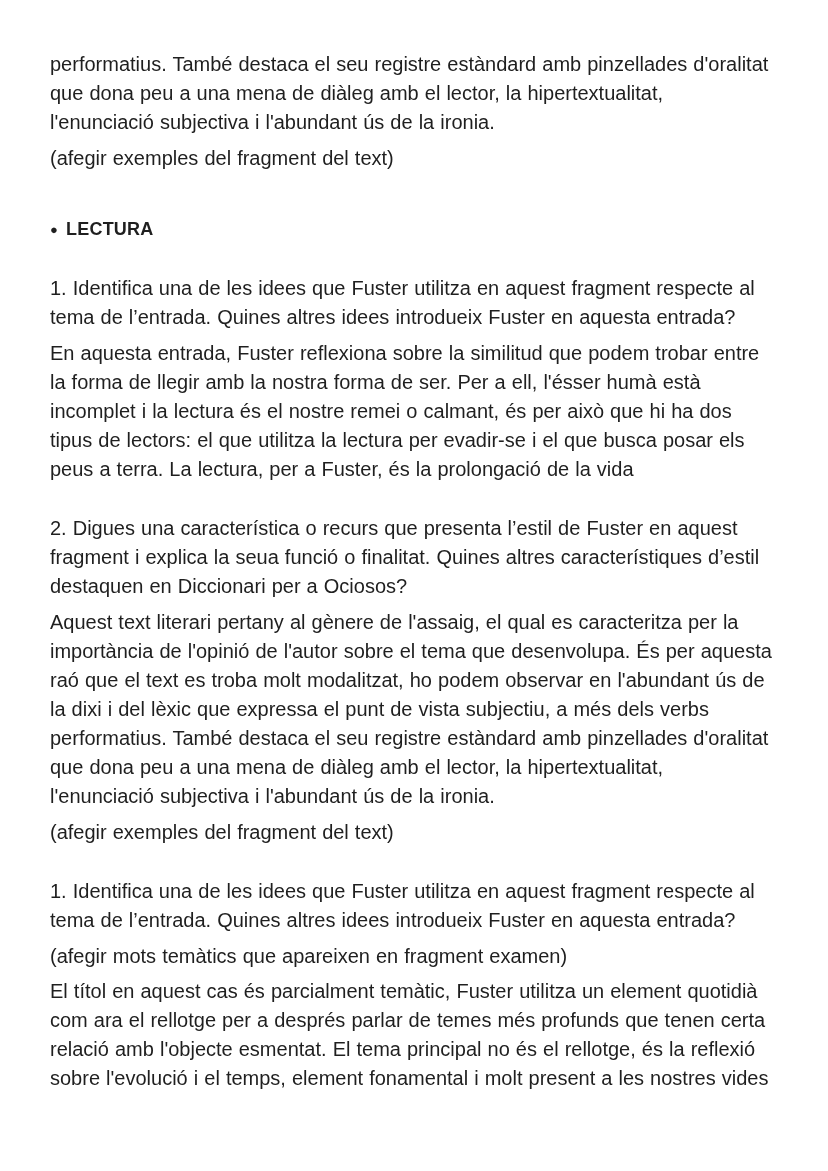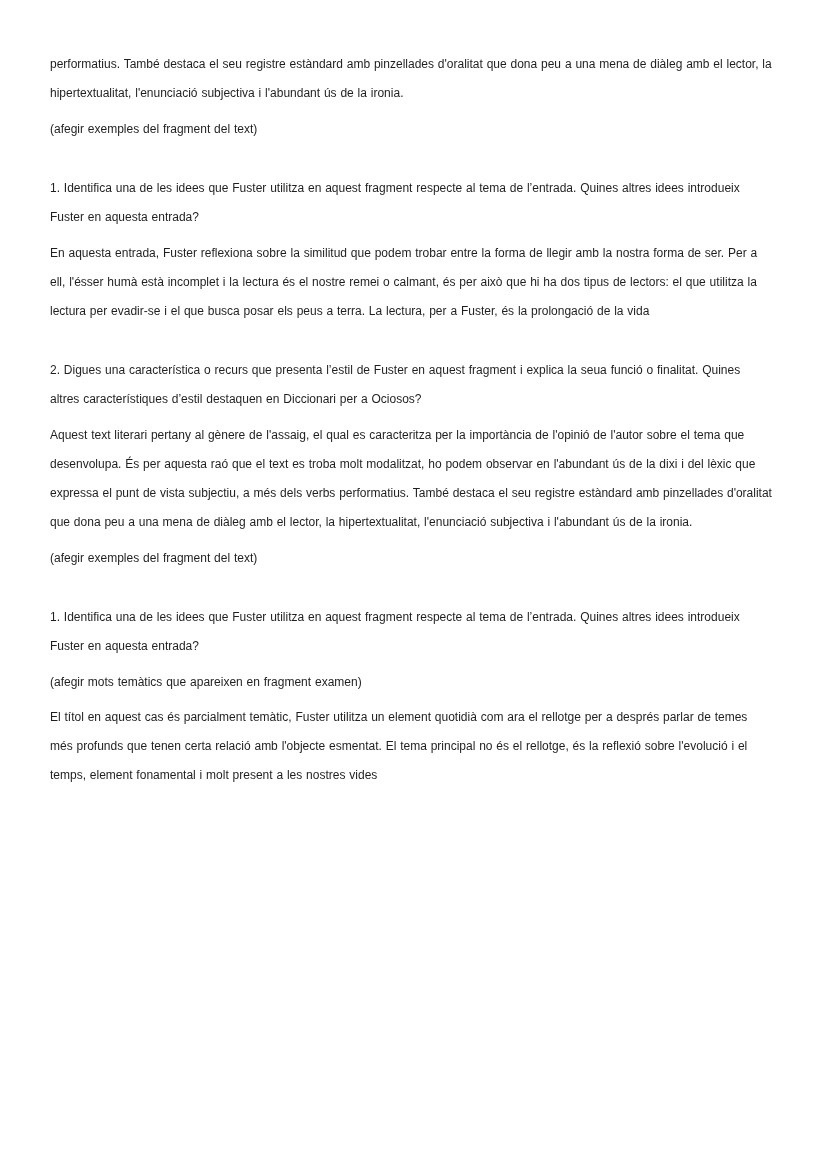--- a/index.html
+++ b/index.html
@@ -16,21 +16,21 @@
   }
   main.page {
     box-sizing: border-box;
     width: 828px;
     height: 1171px;
     padding: 50px 45px 0 50px;
     background: #ffffff;
   }
   .block {
     margin: 0 10px 6px 0;
-    font-size: 12px;
+    font-size: 20px;
     line-height: 29px;
     font-weight: 400;
     text-align: left;
     word-spacing: 0.5px;
   }
   .note {
     margin-bottom: 6px;
   }
   .heading {
     margin: 42px 0 12px 0;
@@ -55,20 +55,23 @@
 </style>
 </head>
 <body>
 
 <main class="page">
 
   <p class="block answer">performatius. També destaca el seu registre estàndard amb pinzellades d'oralitat que dona peu a una mena de diàleg amb el lector, la hipertextualitat, l'enunciació subjectiva i l'abundant ús de la ironia.</p>
 
   <p class="block note">(afegir exemples del fragment del text)</p>
 
+  <p class="block heading">
+    <span class="bullet">●</span><span>LECTURA</span>
+  </p>
 
   <p class="block question">1. Identifica una de les idees que Fuster utilitza en aquest fragment respecte al tema de l’entrada. Quines altres idees introdueix Fuster en aquesta entrada?</p>
 
   <p class="block answer">En aquesta entrada, Fuster reflexiona sobre la similitud que podem trobar entre la forma de llegir amb la nostra forma de ser. Per a ell, l'ésser humà està incomplet i la lectura és el nostre remei o calmant, és per això que hi ha dos tipus de lectors: el que utilitza la lectura per evadir-se i el que busca posar els peus a terra. La lectura, per a Fuster, és la prolongació de la vida</p>
 
 
   <p class="block question">2. Digues una característica o recurs que presenta l’estil de Fuster en aquest fragment i explica la seua funció o finalitat. Quines altres característiques d’estil destaquen en Diccionari per a Ociosos?</p>
 
   <p class="block answer">Aquest text literari pertany al gènere de l'assaig, el qual es caracteritza per la importància de l'opinió de l'autor sobre el tema que desenvolupa. És per aquesta raó que el text es troba molt modalitzat, ho podem observar en l'abundant ús de la dixi i del lèxic que expressa el punt de vista subjectiu, a més dels verbs performatius. També destaca el seu registre estàndard amb pinzellades d'oralitat que dona peu a una mena de diàleg amb el lector, la hipertextualitat, l'enunciació subjectiva i l'abundant ús de la ironia.</p>
 

